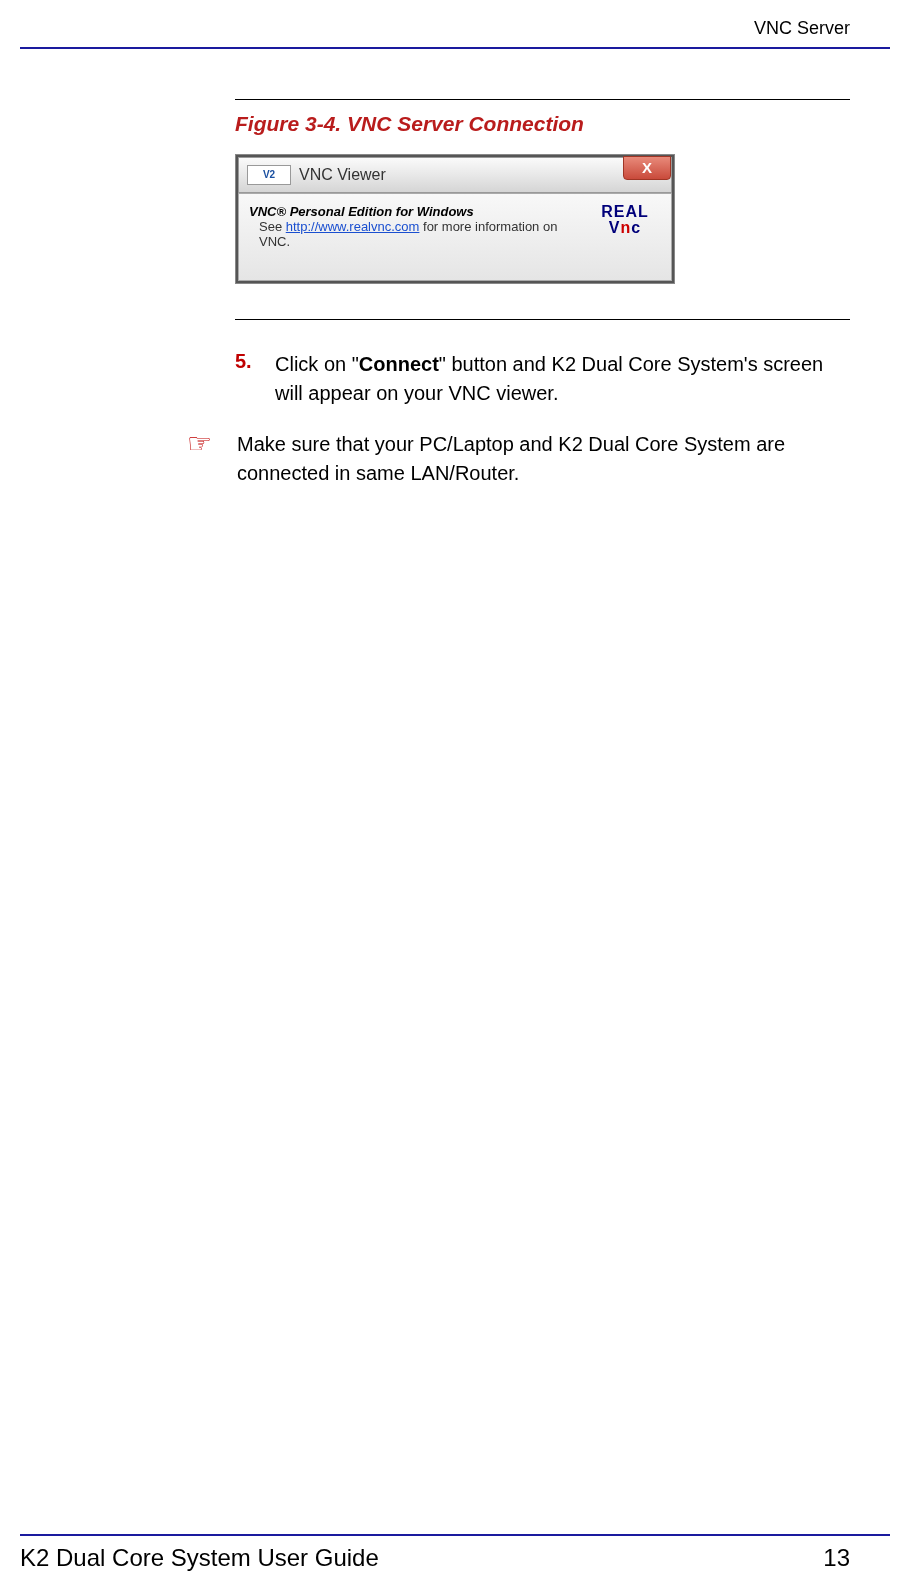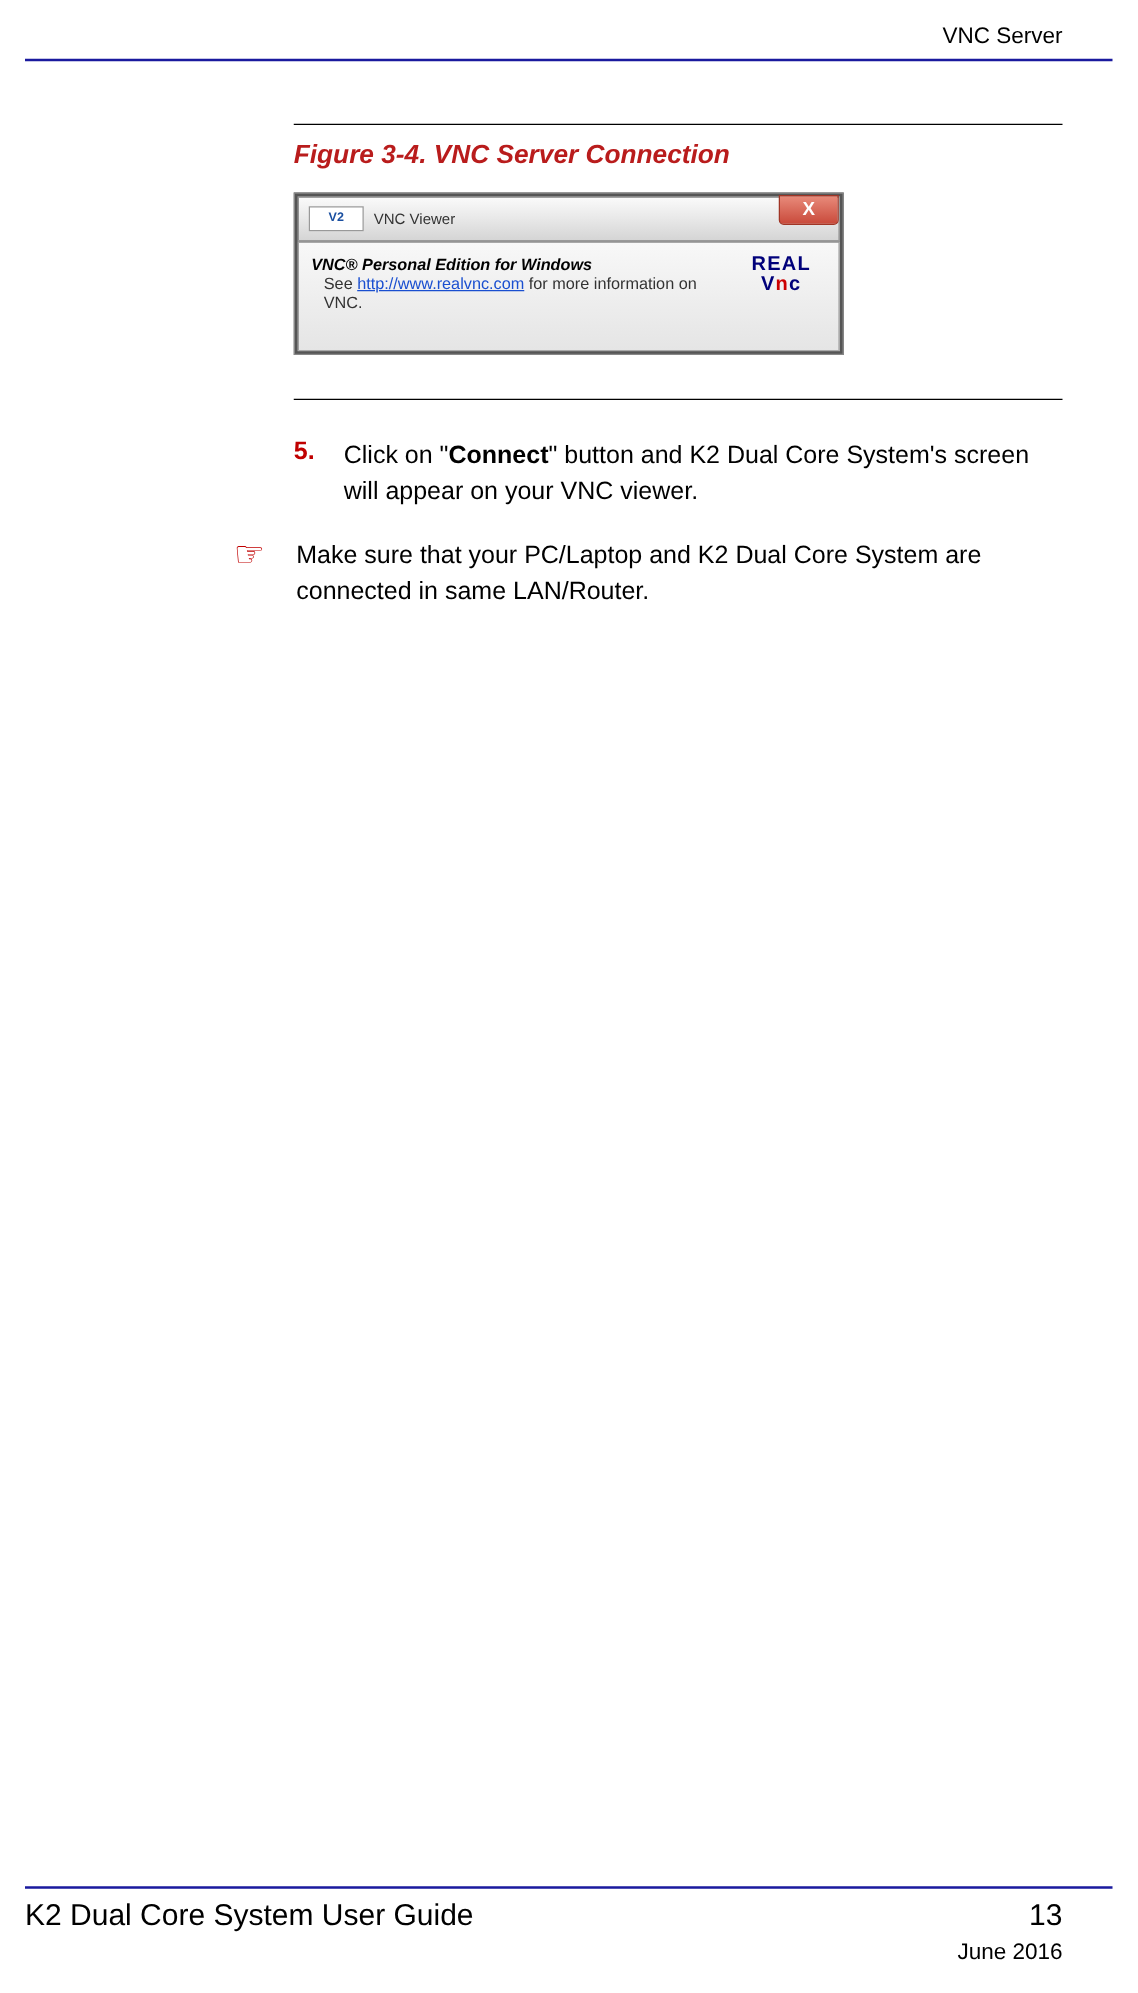--- a/index.html
+++ b/index.html
@@ -63,21 +63,21 @@
       position: relative;
       background: #fff;
       border: 1px solid #999;
       font-size: 10px;
       font-weight: bold;
       color: #1a4fa0;
       text-align: center;
       line-height: 18px;
     }
     .titlebar-text {
-      font-size: 12px;
+      font-size: 16px;
       color: #333;
     }
     .close-btn {
       position: absolute;
       right: 0;
       top: -2px;
       width: 48px;
       height: 24px;
       background: linear-gradient(to bottom, #e88a7a, #c94a3b);
       border-radius: 0 0 4px 4px;
@@ -341,14 +341,13 @@
     <div class="note-text">Make sure that your PC/Laptop and K2 Dual Core System are connected in same LAN/Router.</div>
   </div>
 </div>
 
 <div class="footer">
   <div class="footer-rule"></div>
   <div class="footer-row">
     <span>K2 Dual Core System User Guide</span>
     <span>13</span>
   </div>
-  <div class="footer-date">June 2016</div>
 </div>
 
 </body></html>

